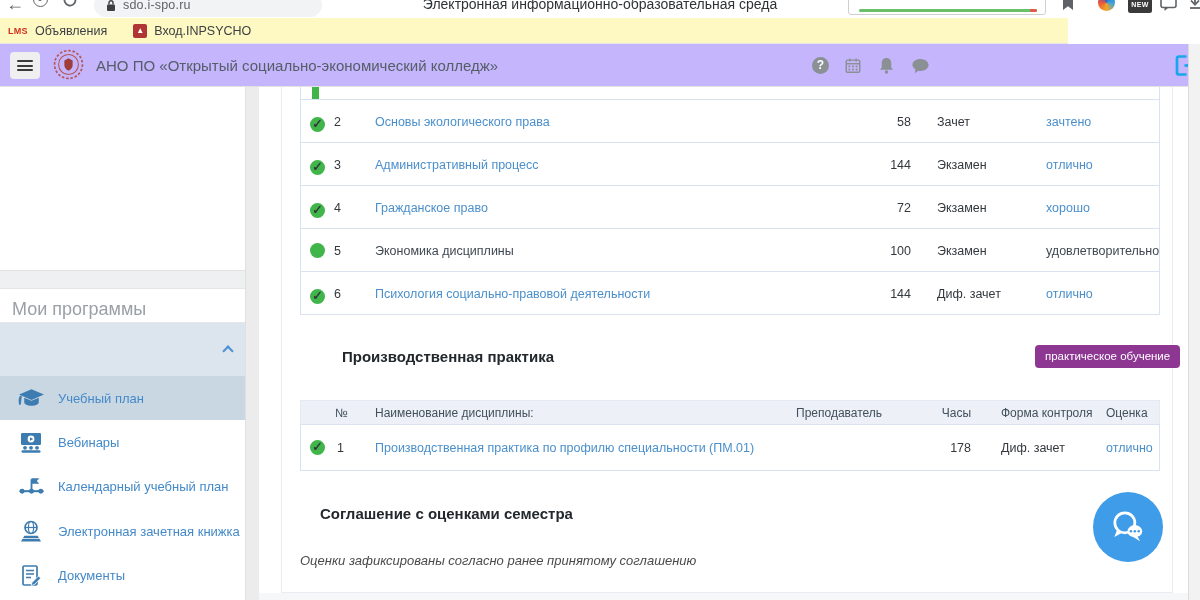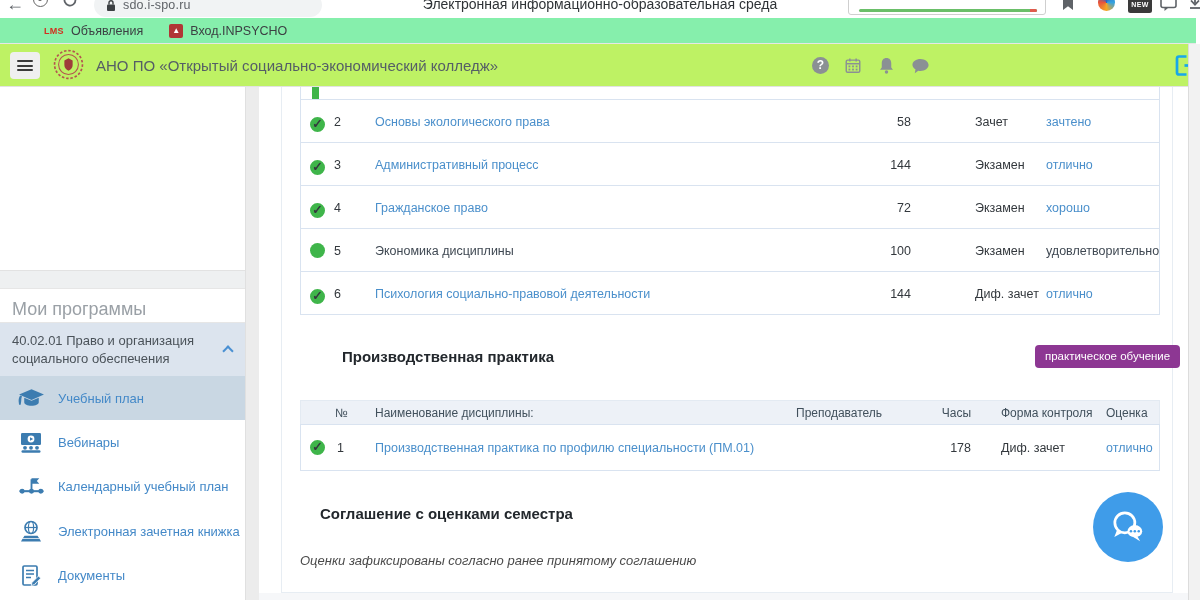--- a/index.html
+++ b/index.html
@@ -24,29 +24,29 @@
   .page-title{position:absolute;left:380px;top:-4px;width:440px;text-align:center;font-size:14px;color:#2f3337;}
   .reviews-box{position:absolute;left:848px;top:-12px;width:198px;height:27px;background:#fff;border:1px solid #cfcfcf;border-radius:3px;}
   .reviews-box .rv-text{position:absolute;left:14px;top:0px;font-size:11px;color:#333;}
   .rv-bar{position:absolute;left:10px;top:20px;width:178px;height:3px;background:#6abf69;border-radius:2px;}
   .rv-bar i{position:absolute;right:0;top:0;width:7px;height:3px;background:#e05b4d;border-radius:0 2px 2px 0;}
   .chrome-ico{position:absolute;top:-4px;}
   .ext-color{position:absolute;left:1098px;top:-6px;width:17px;height:17px;border-radius:50%;background:conic-gradient(#2a65c7,#34a3e0,#f5a623,#e8543c,#2a65c7);}
   .new-badge{position:absolute;left:1128px;top:-4px;width:24px;height:17px;background:#3a3a3a;border-radius:2.5px;color:#fff;font-size:7px;font-weight:bold;text-align:center;line-height:17px;letter-spacing:.4px;}
 
   
-  .bookmarks{position:absolute;left:0;top:18px;width:1196px;height:26px;background:#86efac;border-bottom:1px solid #e6e6e6;display:flex;align-items:center;padding-left:36px;}
+  .bookmarks{position:absolute;left:0;top:18px;width:1068px;height:26px;background:#fef9c3;border-bottom:1px solid #e6e6e6;display:flex;align-items:center;}
   .bm{display:flex;align-items:center;gap:7px;margin-left:8px;cursor:pointer;}
   .bm+.bm{margin-left:26px;}
   .lms-ico{font-size:9px;font-weight:bold;color:var(--lms_red);letter-spacing:.3px;}
   .psy-ico{width:14px;height:14px;background:#b03636;border-radius:2px;color:#fff;font-size:8px;text-align:center;line-height:14px;}
   .bm-label{font-size:12.5px;color:#3c4043;}
 
   
-  .app-header{position:absolute;left:0;top:44px;width:1200px;height:43px;background:#bef264;border-bottom:1px solid #e2e2e2;}
+  .app-header{position:absolute;left:0;top:44px;width:1200px;height:43px;background:#c4b5fd;border-bottom:1px solid #e2e2e2;}
   .hamburger{position:absolute;left:10px;top:8px;width:30px;height:27px;background:#efefef;border-radius:4px;cursor:pointer;}
   .hamburger i{position:absolute;left:7px;width:16px;height:2.2px;background:#3a3a3a;border-radius:1px;}
   .hamburger i:nth-child(1){top:8px;} .hamburger i:nth-child(2){top:12.5px;} .hamburger i:nth-child(3){top:17px;}
   .org-logo{position:absolute;left:53px;top:5px;}
   .org-title{position:absolute;left:96px;top:13px;font-size:15px;color:#555e66;}
   .hdr-icons{position:absolute;left:812px;top:0;height:43px;display:flex;align-items:center;gap:15px;color:var(--icon_gray);}
   .help-ico{width:17px;height:17px;background:var(--icon_gray);border-radius:50%;color:#fff;font-size:12px;font-weight:bold;text-align:center;line-height:17px;cursor:pointer;}
   .hicon{cursor:pointer;display:flex;}
   .logout{position:absolute;left:1174px;top:10px;color:var(--logout);cursor:pointer;}
 
@@ -73,21 +73,21 @@
   .timeline{position:absolute;left:53px;top:0;width:7px;height:207px;background:var(--green);}
   .sliver{position:absolute;left:41px;top:0;width:860px;height:13px;background:#fff;border-left:1px solid var(--row_border);border-right:1px solid var(--row_border);}
   .srow{position:absolute;left:41px;width:860px;height:44px;background:#fff;border:1px solid var(--row_border);}
   .srow span{position:absolute;top:15px;font-size:12.5px;color:var(--text_dark);}
   .marker{position:absolute;left:7px;top:12px;width:19px;height:19px;background:var(--green);border:2px solid #fff;border-radius:50%;color:#fff;font-size:11px;font-weight:bold;text-align:center;line-height:15px;}
   .marker.dot{left:9px;top:14px;width:15px;height:15px;border:none;}
   .c-num{left:33px;width:22px;}
   .c-name{left:74px;color:var(--link) !important;cursor:pointer;}
   .c-name.plain{color:#3f4852 !important;cursor:default;}
   .c-hours{left:555px;width:55px;text-align:right;}
-  .c-ctrl{left:674px;}
+  .c-ctrl{left:636px;}
   .c-grade{left:745px;color:var(--link) !important;cursor:pointer;}
   .c-grade.plain{color:#3f4852 !important;cursor:default;}
 
   .sec-head{position:absolute;left:61px;font-size:15px;font-weight:bold;color:#23282d;}
   .badge{position:absolute;left:776px;top:258px;height:23px;background:var(--badge);border-radius:4px;color:#fff;font-size:11.5px;line-height:23px;padding:0 10px;}
 
   .thead{position:absolute;left:41px;top:313px;width:860px;height:25px;background:var(--thead_bg);border:1px solid #e3eaf2;}
   .thead span{position:absolute;top:5px;font-size:12px;color:#41505c;}
   .h-num{left:34px;} .h-name{left:74px;} .h-teacher{left:495px;}
   .h-hours{left:615px;width:55px;text-align:right;} .h-ctrl{left:700px;} .h-grade{left:805px;}
@@ -219,21 +219,20 @@
           <path d="M10.5 11 h9.5" stroke="currentColor" stroke-width="2.7"></path>
           <path d="M16 5.3 L22.6 11 L16 16.7 Z" fill="currentColor"></path>
         </svg>
     </span>
   </div>
 
   <div class="sidebar">
     <div class="sb-band"></div>
     <div class="sb-section">Мои программы</div>
     <div class="sb-program">
-      <span class="pg-label">40.02.01 Право и организация социального обеспечения</span>
       <span class="chev-up"></span>
     </div>
 
     <div class="nav-item" style="top:333px;">
       <span class="nav-ico">
         <svg width="26" height="23" viewBox="0 0 26 22">
             <rect x="3" y="1.5" width="20" height="12" rx="1.2" fill="currentColor"></rect>
             <circle cx="13" cy="7.5" r="3.4" fill="#fff"></circle>
             <path d="M12 5.8 L15.2 7.5 L12 9.2 Z" fill="currentColor"></path>
             <circle cx="7" cy="16.3" r="1.9" fill="currentColor"></circle>

